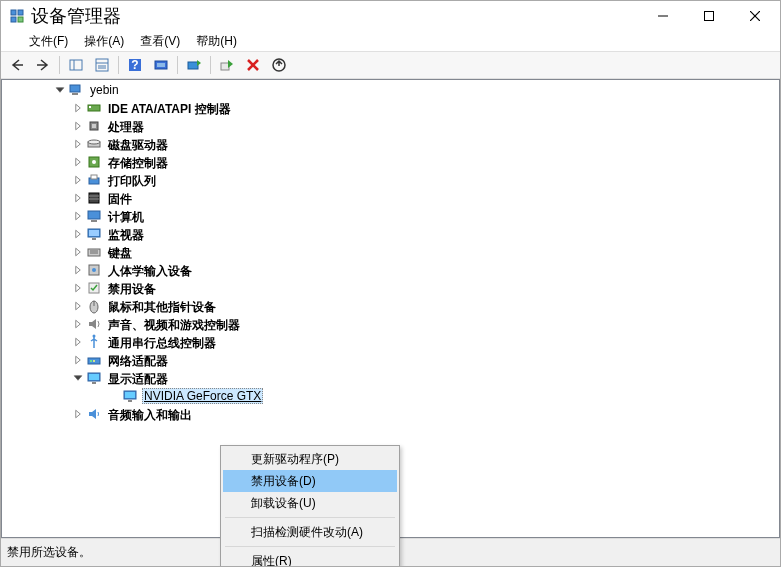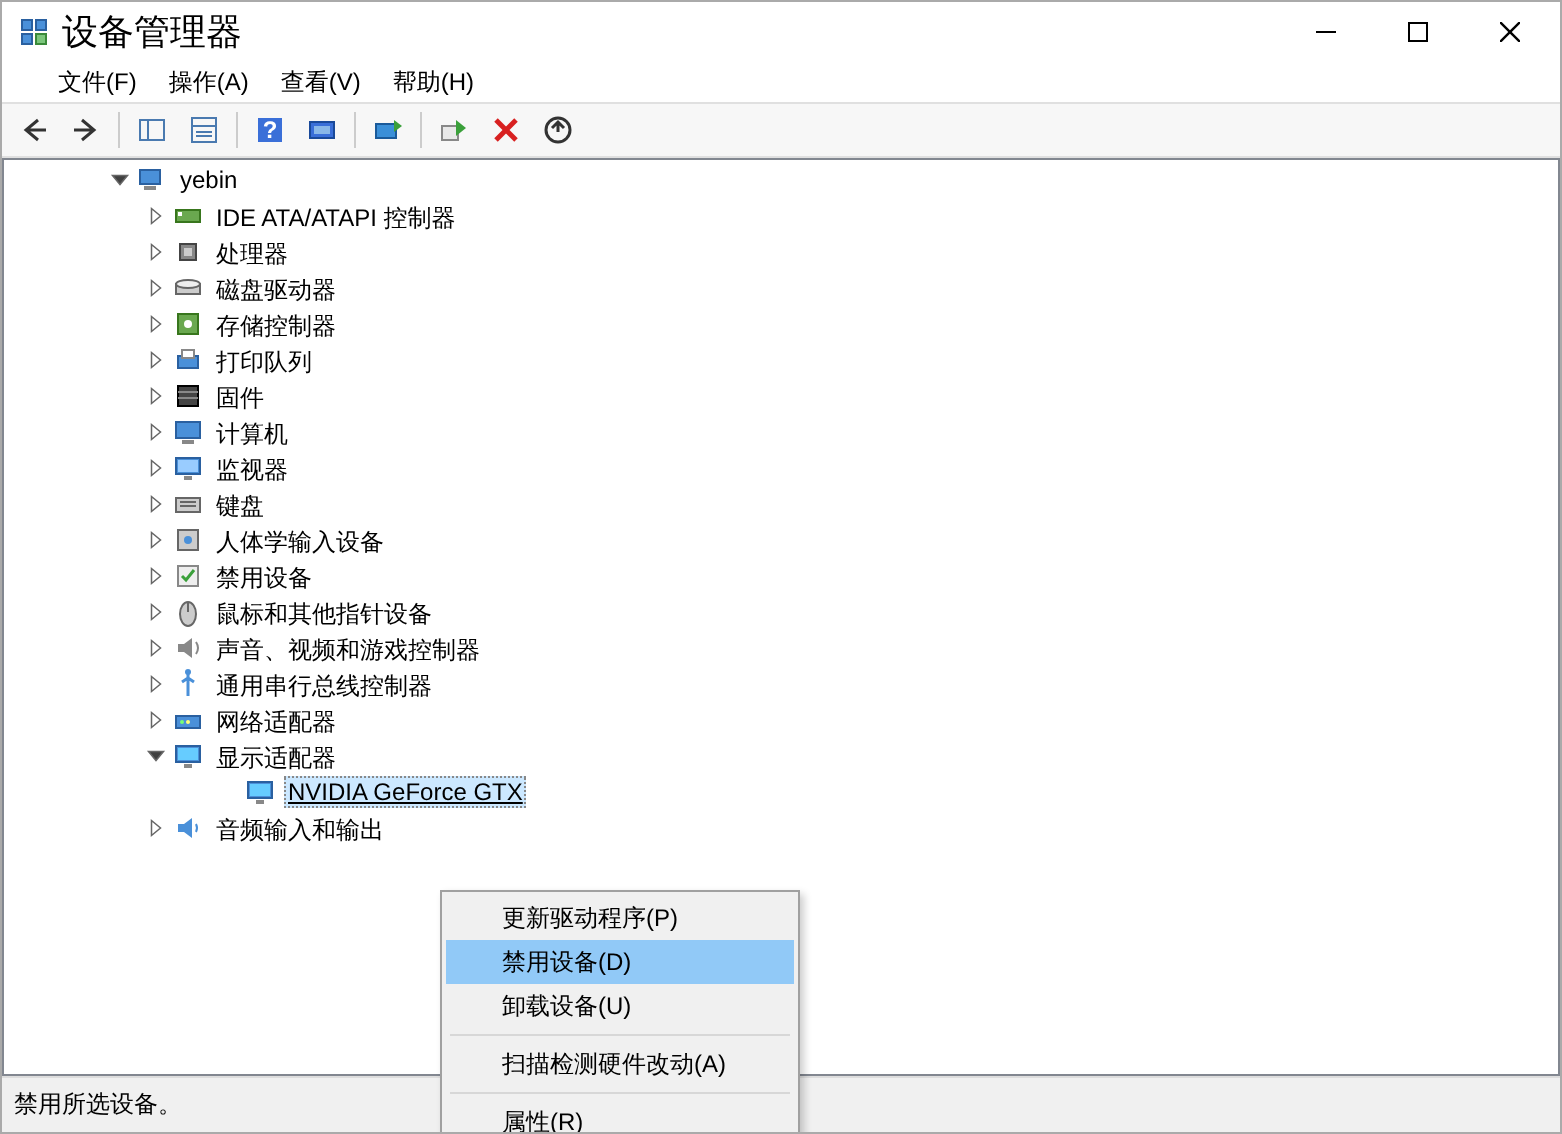--- a/index.html
+++ b/index.html
@@ -23,21 +23,21 @@
 
 .tree-container { flex: 1; overflow: auto; border: 1px solid #828790; margin: 0; background: #fff; padding: 2px 0; position: relative; }
 .tree { list-style: none; }
 .tree-node { display: flex; align-items: flex-start; height: 18px; padding-left: 4px; white-space: nowrap; cursor: default; margin-left: 48px; }
 .tree-node .twisty { width: 16px; height: 16px; display: flex; align-items: center; justify-content: center; color: #666; }
 .tree-node .node-icon { width: 16px; height: 16px; margin-right: 4px; display: flex; align-items: center; justify-content: center; }
 .tree-node .label { padding: 1px 2px; }
 .tree-node.selected .label { background: #cce8ff; border: 1px dotted #888; padding: 0 1px; }
 .children { list-style: none; }
 .depth-0 > .tree-node { padding-left: 2px; }
-.depth-1 > .tree-node { padding-left: 20px; }
+.depth-1 > .tree-node { padding-left: 20px; font-weight: bold; }
 .depth-2 > .tree-node { padding-left: 56px; text-decoration: underline; }
 
 
 .context-menu { position: absolute; background: #f0f0f0; border: 1px solid #a0a0a0; box-shadow: 2px 2px 4px rgba(0,0,0,0.2); padding: 2px; min-width: 180px; z-index: 100; }
 .context-menu .cm-item { height: 22px; display: flex; align-items: center; padding: 0 20px 0 28px; cursor: default; }
 .context-menu .cm-item:hover, .context-menu .cm-item.highlight { background: #91c9f7; }
 .context-menu .cm-sep { height: 1px; background: #d7d7d7; margin: 3px 2px; }
 
 
 .statusbar { height: 28px; border-top: 1px solid #ddd; background: #f0f0f0; display: flex; align-items: center; padding: 0 6px; font-size: 12px; }

